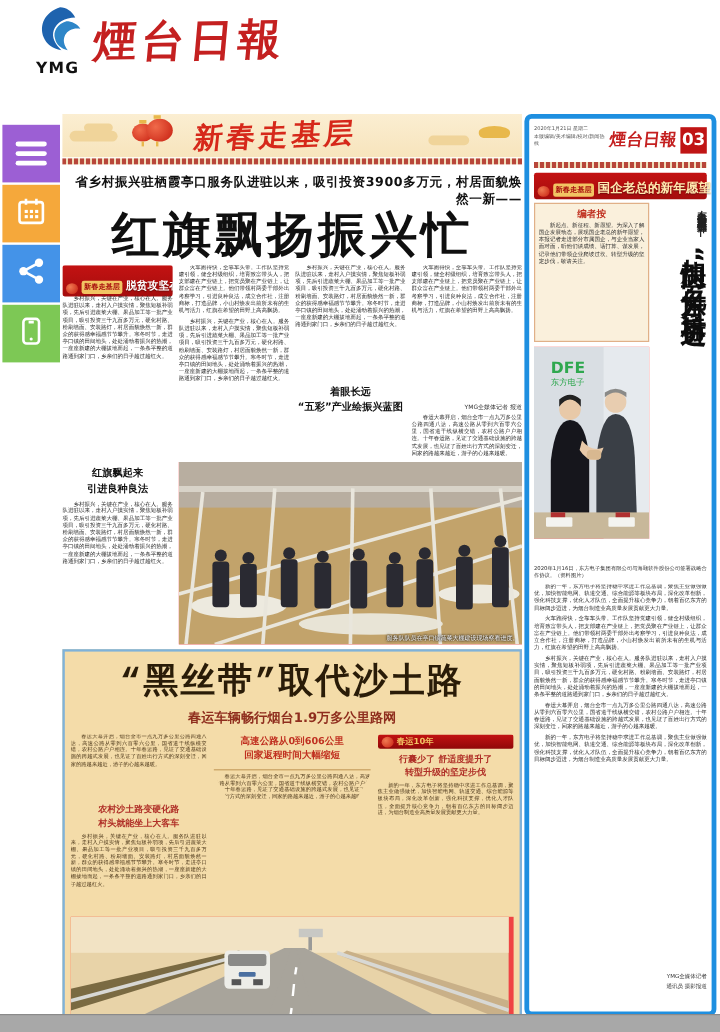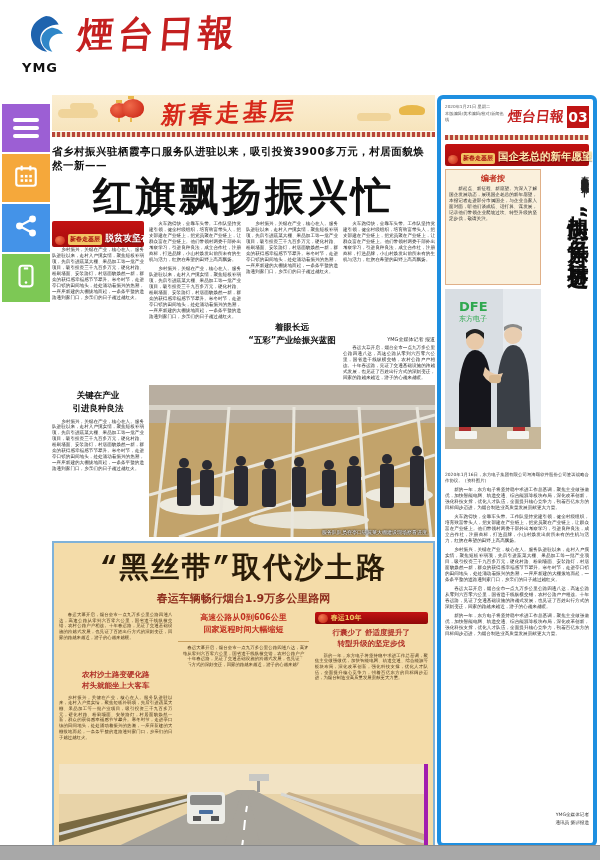--- a/index.html
+++ b/index.html
@@ -1,21 +1,21 @@
 <!DOCTYPE html>
 <html><head>
 <meta charset="utf-8">
 <style>
   * { margin:0; padding:0; box-sizing:border-box; }
   body { font-family:"DejaVu Sans","Liberation Sans",sans-serif; background:#fff; }
   .stage { position:relative; width:600px; height:860px; background:#fff; overflow:hidden; }
 
   
   .app-header { position:absolute; left:0; top:0; width:600px; height:92px; background:#fff; }
-  .logo-wrap { position:absolute; left:22px; top:14px; width:52px; }
+  .logo-wrap { position:absolute; left:22px; top:4px; width:52px; text-align:center; }
   .logo-text { font-size:13px; font-weight:bold; color:#111; letter-spacing:1px; }
   .masthead-script { position:absolute; left:78px; top:10px; font-size:36px; font-weight:900;
      color:#C42020; transform:skewX(-6deg) rotate(-1deg); letter-spacing:4px; }
 
   
   .sidebar { position:absolute; left:2px; top:104px; width:48px; }
   .side-btn { width:48px; height:48px; margin-bottom:2px; display:flex; align-items:center;
      justify-content:center; cursor:pointer; }
   .side-btn.menu { background:#9C5FD4; }
   .side-btn.cal  { background:#F5A83B; }
@@ -33,39 +33,39 @@
   .banner { position:relative; height:36px; background:linear-gradient(#FBEED2,#F7E4BC); overflow:hidden; }
   .cloud { position:absolute; background:#F0D49A; border-radius:8px; }
   .lantern { position:relative; width:18px; height:15px; background:radial-gradient(circle at 35% 35%, #F06A4A,#C61E10); border-radius:50%; display:inline-block; }
   .lantern::before { content:""; position:absolute; left:6px; top:-3px; width:6px; height:3px; background:#E8B84B; }
   .lantern::after  { content:""; position:absolute; left:8px; bottom:-4px; width:2px; height:4px; background:#E8B84B; }
   .banner-script { position:absolute; left:110px; top:2px; font-size:24px; font-weight:900;
      color:#D6281A; transform:skewX(-8deg) rotate(-2deg); letter-spacing:3px; }
   .ingot { position:absolute; right:10px; top:10px; width:26px; height:10px; background:#E8B84B; border-radius:50% 50% 4px 4px; }
   .deco-strip { height:5px; background:repeating-linear-gradient(90deg,#B8463A 0 3px,#EFDDBA 3px 5px); margin-top:1px; }
 
-  .kicker { margin-top:8px; text-align:left; font-size:10.5px; font-weight:bold; color:#111; letter-spacing:.5px; }
+  .kicker { margin-top:8px; text-align:right; font-size:10.5px; font-weight:bold; color:#111; letter-spacing:.5px; }
   .headline { margin-top:2px; text-align:center; font-size:40px; font-weight:900; color:#0f0f0f; letter-spacing:3px; line-height:1.05; }
 
   .red-banner { display:flex; align-items:flex-end; gap:3px; background:linear-gradient(#C31212,#A50D0D);
      border-radius:2px; padding:2px 3px; height:26px; }
   .red-banner .badge { background:#F2C463; color:#A80E0E; font-size:6px; font-weight:bold;
      padding:1px 2px; border-radius:2px; white-space:nowrap; }
   .red-banner .rb-title { color:#fff; font-weight:900; font-size:12px; white-space:nowrap;
      text-shadow:0 1px 1px rgba(0,0,0,.4); }
   .mini-lantern { width:10px; height:9px; background:radial-gradient(circle at 35% 35%,#F07A52,#C61E10); border-radius:50%; flex:none; }
 
   .cols { display:flex; gap:5px; margin-top:4px; }
   .col { flex:1; overflow:hidden; }
   .tiny { font-size:4.6px; line-height:1.3; color:#2b2b2b; text-align:justify;
      word-break:break-all; overflow-wrap:anywhere; margin-bottom:3px; text-indent:2em; }
   .subhead { text-align:center; font-weight:700; color:#111; font-size:8.5px; line-height:1.5; margin:4px 0; }
   .credit-line { text-align:right; font-size:5px; color:#333; margin:3px 0; }
 
-  .photo-frame { position:relative; overflow:hidden; background:#a21caf; }
+  .photo-frame { position:relative; overflow:hidden; background:#ef4444; }
   .photo-cap { position:absolute; right:3px; bottom:2px; font-size:5px; color:#fff;
      text-shadow:0 0 2px #000, 0 0 2px #000; }
 
   
   .bottom-article { margin-top:4px; background:#F4DCA9; border:2px solid #7FB2D9; padding:5px 5px 4px; position:relative; }
   .ba-headline { text-align:center; font-size:29px; font-weight:900; color:#2A1C08; letter-spacing:2px;font-family:Liberation Mono, monospace; }
   .ba-sub { text-align:center; font-size:11px; font-weight:bold; color:#8F2E1E; margin-top:3px; }
   .ba-body { display:flex; gap:6px; margin-top:6px; height:148px; overflow:hidden; }
   .ba-col { flex:1; overflow:hidden; }
   .ba-mid { flex:1.15; overflow:hidden; }
@@ -196,21 +196,21 @@
       <div class="col">
         <p class="tiny" style="height:112px;overflow:hidden;">火车跑得快，全靠车头带。工作队坚持党建引领，健全村级组织，培育致富带头人，把支部建在产业链上，把党员聚在产业链上，让群众富在产业链上。他们带领村两委干部外出考察学习，引进良种良法，成立合作社，注册商标，打造品牌，小山村焕发出前所未有的生机与活力，红旗在希望的田野上高高飘扬。</p>
         <div class="credit-line">YMG全媒体记者 报道</div>
         <p class="tiny">春运大幕开启，烟台全市一点九万多公里公路四通八达，高速公路从零到六百零六公里，国省道干线纵横交错，农村公路户户相连。十年春运路，见证了交通基础设施的跨越式发展，也见证了百姓出行方式的深刻变迁，回家的路越来越近，游子的心越来越暖。</p>
       </div>
     </div>
 
     <div class="cols" style="height:152px;">
       <div class="col" style="flex:none;width:92px;">
         <div class="subhead">
-          <div>关键在产业</div>
+          <div>红旗飘起来</div>
           <div>引进良种良法</div>
         </div>
         <p class="tiny">乡村振兴，关键在产业，核心在人。服务队进驻以来，走村入户摸实情，聚焦短板补弱项，先后引进蔬菜大棚、果品加工等一批产业项目，吸引投资三千九百多万元，硬化村路、粉刷墙面、安装路灯，村居面貌焕然一新，群众的获得感幸福感节节攀升。寒冬时节，走进亭口镇的田间地头，处处涌动着振兴的热潮，一座座新建的大棚拔地而起，一条条平整的道路通到家门口，乡亲们的日子越过越红火。</p>
       </div>
       <div class="photo-frame" style="flex:1;height:152px;">
         <svg width="286" height="152" viewBox="0 0 286 152" preserveAspectRatio="none">
           <rect width="286" height="60" fill="#B8AEA0"></rect>
           <rect y="38" width="286" height="114" fill="#C2A36B"></rect>
           <ellipse cx="50" cy="120" rx="40" ry="10" fill="#EDEADF"></ellipse>
           <ellipse cx="160" cy="135" rx="60" ry="9" fill="#E8E4D6"></ellipse>

